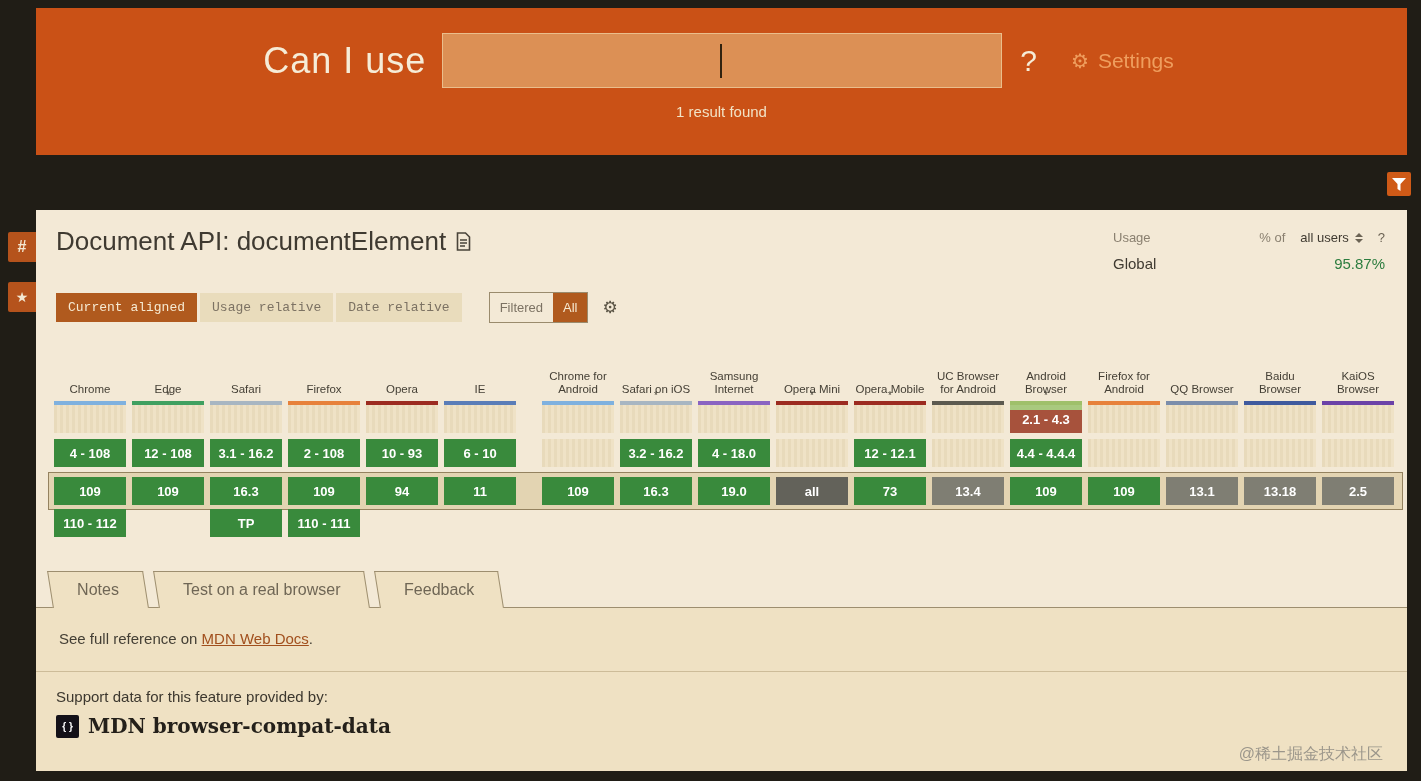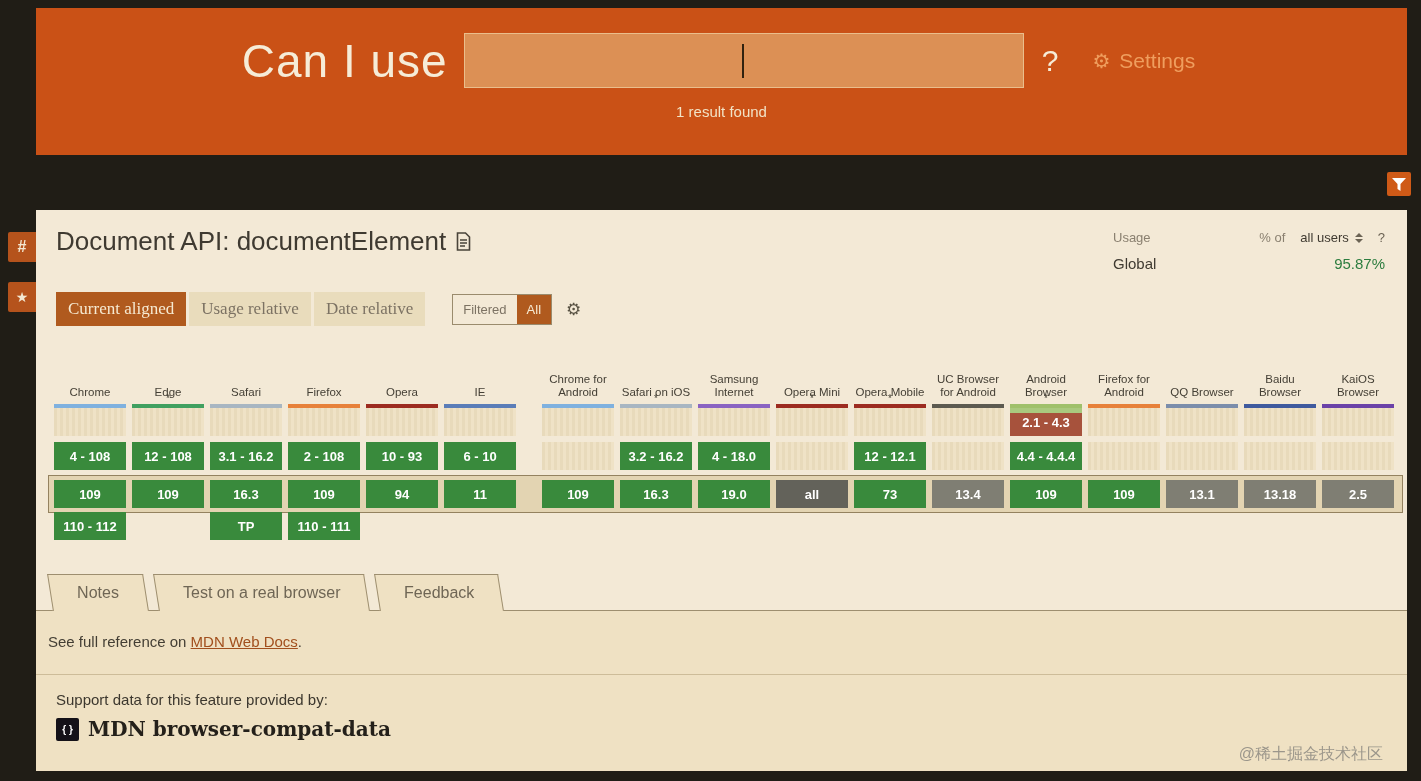--- a/index.html
+++ b/index.html
@@ -1,21 +1,21 @@
 <!DOCTYPE html>
 <html><head>
 <meta charset="utf-8">
 <style>
   html,body{margin:0;padding:0;background:#14120d;}
   .page{position:relative;width:1421px;height:781px;background:#201d16;font-family:"Liberation Sans",sans-serif;overflow:hidden;}
 
   
   .topbar{position:absolute;left:36px;top:8px;width:1371px;height:147px;background:#ca5116;}
   .topbar-row{display:flex;align-items:center;justify-content:center;padding-top:25px;}
-  .brand{font-size:46px;color:#f6ecd7;margin-right:16px;letter-spacing:1px;}
+  .brand{font-size:36px;color:#f6ecd7;margin-right:16px;letter-spacing:1px;}
   .searchbox{width:558px;height:53px;background:#dc9055;border:1px solid #eabe8c;display:flex;align-items:center;justify-content:center;cursor:text;}
   .caret{width:2px;height:34px;background:#31220f;margin-right:2px;}
   .search-text{font-size:30px;color:#3c2b15;}
   .qmark{font-size:30px;color:#f6ecd7;margin:0 28px 0 18px;cursor:pointer;}
   .settings{display:flex;align-items:center;gap:9px;color:#ef9e5e;font-size:21px;cursor:pointer;background:none;border:none;font-family:inherit;}
   .gear-glyph{font-size:20px;line-height:1;}
   .result-count{text-align:center;color:#f2e3c6;font-size:15px;margin-top:15px;}
 
   
   .filter-btn{position:absolute;right:10px;top:172px;width:24px;height:24px;background:#cf5a17;border:none;border-radius:2px;display:flex;align-items:center;justify-content:center;cursor:pointer;padding:0;}
@@ -37,21 +37,21 @@
   .arrows{display:inline-flex;flex-direction:column;gap:2px;}
   .arrows i{display:block;width:0;height:0;border-left:4px solid transparent;border-right:4px solid transparent;}
   .arrows .up{border-bottom:4px solid #6b6354;}
   .arrows .dn{border-top:4px solid #6b6354;}
   .u-help{color:#6b6354;margin-left:8px;cursor:pointer;}
   .u-global{color:#3f3a31;font-size:15px;}
   .u-value{color:#2c7d3f;font-size:15px;}
 
   
   .controls{display:flex;align-items:center;padding:0 20px;margin-top:20px;}
-  .ctl{border:none;font-family:Liberation Serif, serif;font-size:17px;padding:7px 12px;background:#e9dcbc;color:#7c7263;margin-right:3px;cursor:pointer;}
+  .ctl{border:none;font-family:Liberation Mono, monospace;font-size:13px;padding:7px 12px;background:#e9dcbc;color:#7c7263;margin-right:3px;cursor:pointer;}
   .ctl.active{background:#b05a1e;color:#f6ead2;}
   .filter-group{display:flex;align-items:center;border:1px solid #9a8b6d;margin-left:24px;}
   .filtered-label{font-size:13px;color:#7c7263;padding:0 10px;}
   .ctl-all{border:none;background:#b05a1e;color:#f6ead2;font-size:13px;padding:7px 10px;cursor:pointer;font-family:inherit;}
   .gear-small{margin-left:14px;color:#595344;font-size:17px;cursor:pointer;line-height:1;}
 
   
   .bt-wrap{position:relative;margin-top:22px;padding-left:18px;}
   .band{position:absolute;left:12px;right:4px;top:127px;height:38px;background:#e3d4b2;border:1px solid #94825f;box-sizing:border-box;z-index:0;}
   .columns{position:relative;display:flex;z-index:1;}
@@ -69,21 +69,21 @@
   .c-gray{background:#7f7e73;}
   .c-graydark{background:#63625a;}
   .c-partial{background:#a7523c;box-shadow:inset 0 5px 0 #a9c97e;}
   .era{height:28px;background:repeating-linear-gradient(90deg,#e8dabb 0px,#e8dabb 3px,#efe2c6 3px,#efe2c6 6px);}
 
   
   .tabs{display:flex;padding-left:14px;margin-top:34px;position:relative;z-index:2;}
   .tab{background:#efe1c3;border:1px solid #9d8e6f;border-bottom:none;padding:9px 26px;margin-right:10px;transform:skewX(9deg);cursor:pointer;}
   .tab > span{display:inline-block;transform:skewX(-9deg);font-size:16px;color:#6f6655;}
   .lower{flex:1;background:#efe1c3;border-top:1px solid #9d8e6f;margin-top:-1px;display:flex;flex-direction:column;}
-  .note-line{padding:22px 12px 24px;font-size:15px;color:#433e34;}
+  .note-line{padding:22px 23px 24px;font-size:15px;color:#433e34;}
   .note-link{color:#a14f1d;text-decoration:underline;cursor:pointer;}
   .divider{border:none;border-top:1px solid #cdbc99;margin:0;}
   .footer{padding:16px 20px;}
   .provided{font-size:15px;color:#3c372e;}
   .mdn-row{display:flex;align-items:center;gap:9px;margin-top:9px;cursor:pointer;}
   .mdn-logo{width:23px;height:23px;background:#141118;color:#ffffff;display:flex;align-items:center;justify-content:center;font-size:10px;font-weight:bold;border-radius:2px;flex:none;}
   .mdn-text{font-family:"DejaVu Serif",serif;font-weight:bold;font-size:20px;color:#24201a;}
 
   .watermark{position:absolute;right:38px;bottom:16px;font-size:16px;color:#9b968b;}
 </style>

